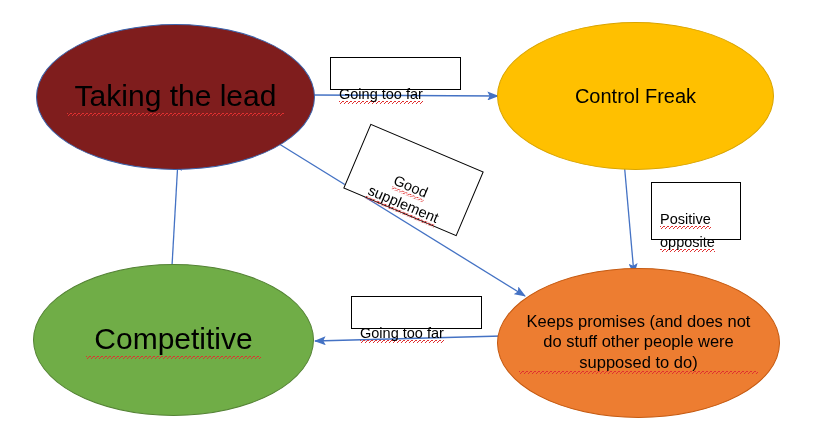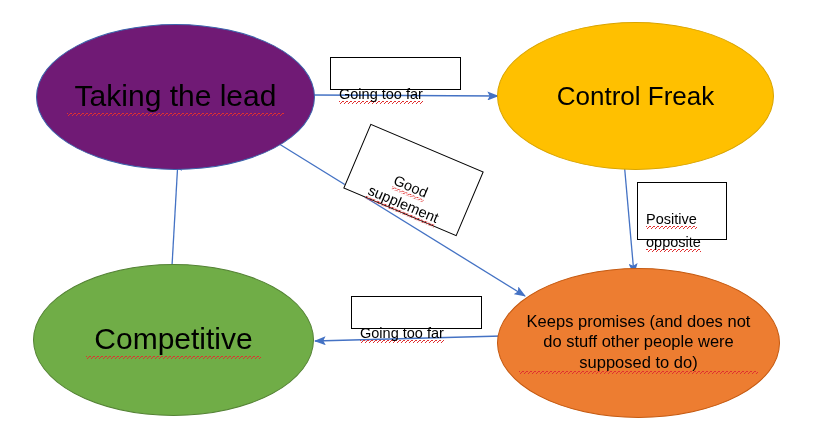--- a/index.html
+++ b/index.html
@@ -55,30 +55,30 @@
     border: 1.2px solid #000000;
     box-sizing: border-box;
     color: #000000;
     font-size: 14.5px;
     line-height: 1.55;
     padding: 3px 8px 4px 8px;
     white-space: pre-line;
   }
   #node-taking-the-lead {
     left: 36px; top: 24px; width: 279px; height: 146px;
-    background: #701a75;
+    background: #7f1d1d;
     border: 1.4px solid #3C64AC;
   }
   #node-taking-the-lead .node-label { font-size: 30px; }
   #node-control-freak {
     left: 497px; top: 22px; width: 277px; height: 148px;
     background: #FFC000;
     border: 1.4px solid #D9A400;
   }
-  #node-control-freak .node-label { font-size: 26px; }
+  #node-control-freak .node-label { font-size: 20px; }
   #node-competitive {
     left: 33px; top: 264px; width: 281px; height: 152px;
     background: #70AD47;
     border: 1.4px solid #548235;
   }
   #node-competitive .node-label { font-size: 30px; }
   #node-keeps-promises {
     left: 497px; top: 268px; width: 283px; height: 150px;
     background: #ED7D31;
     border: 1.4px solid #C55A11;
@@ -90,21 +90,21 @@
   }
   #label-going-too-far-bottom {
     left: 351px; top: 296px; width: 131px; height: 33px;
     text-align: left;
   }
   #label-experiences {
     left: 50px; top: 192px; width: 122px; height: 57px;
     text-align: left;
   }
   #label-positive-opposite {
-    left: 637px; top: 182px; width: 90px; height: 58px;
+    left: 651px; top: 182px; width: 90px; height: 58px;
     text-align: left;
   }
   #label-good-supplement {
     left: 352px; top: 145px; width: 123px; height: 70px;
     transform: rotate(23deg);
     transform-origin: 50% 50%;
     text-align: center;
     padding-top: 12px;
     line-height: 1.35;
   }

